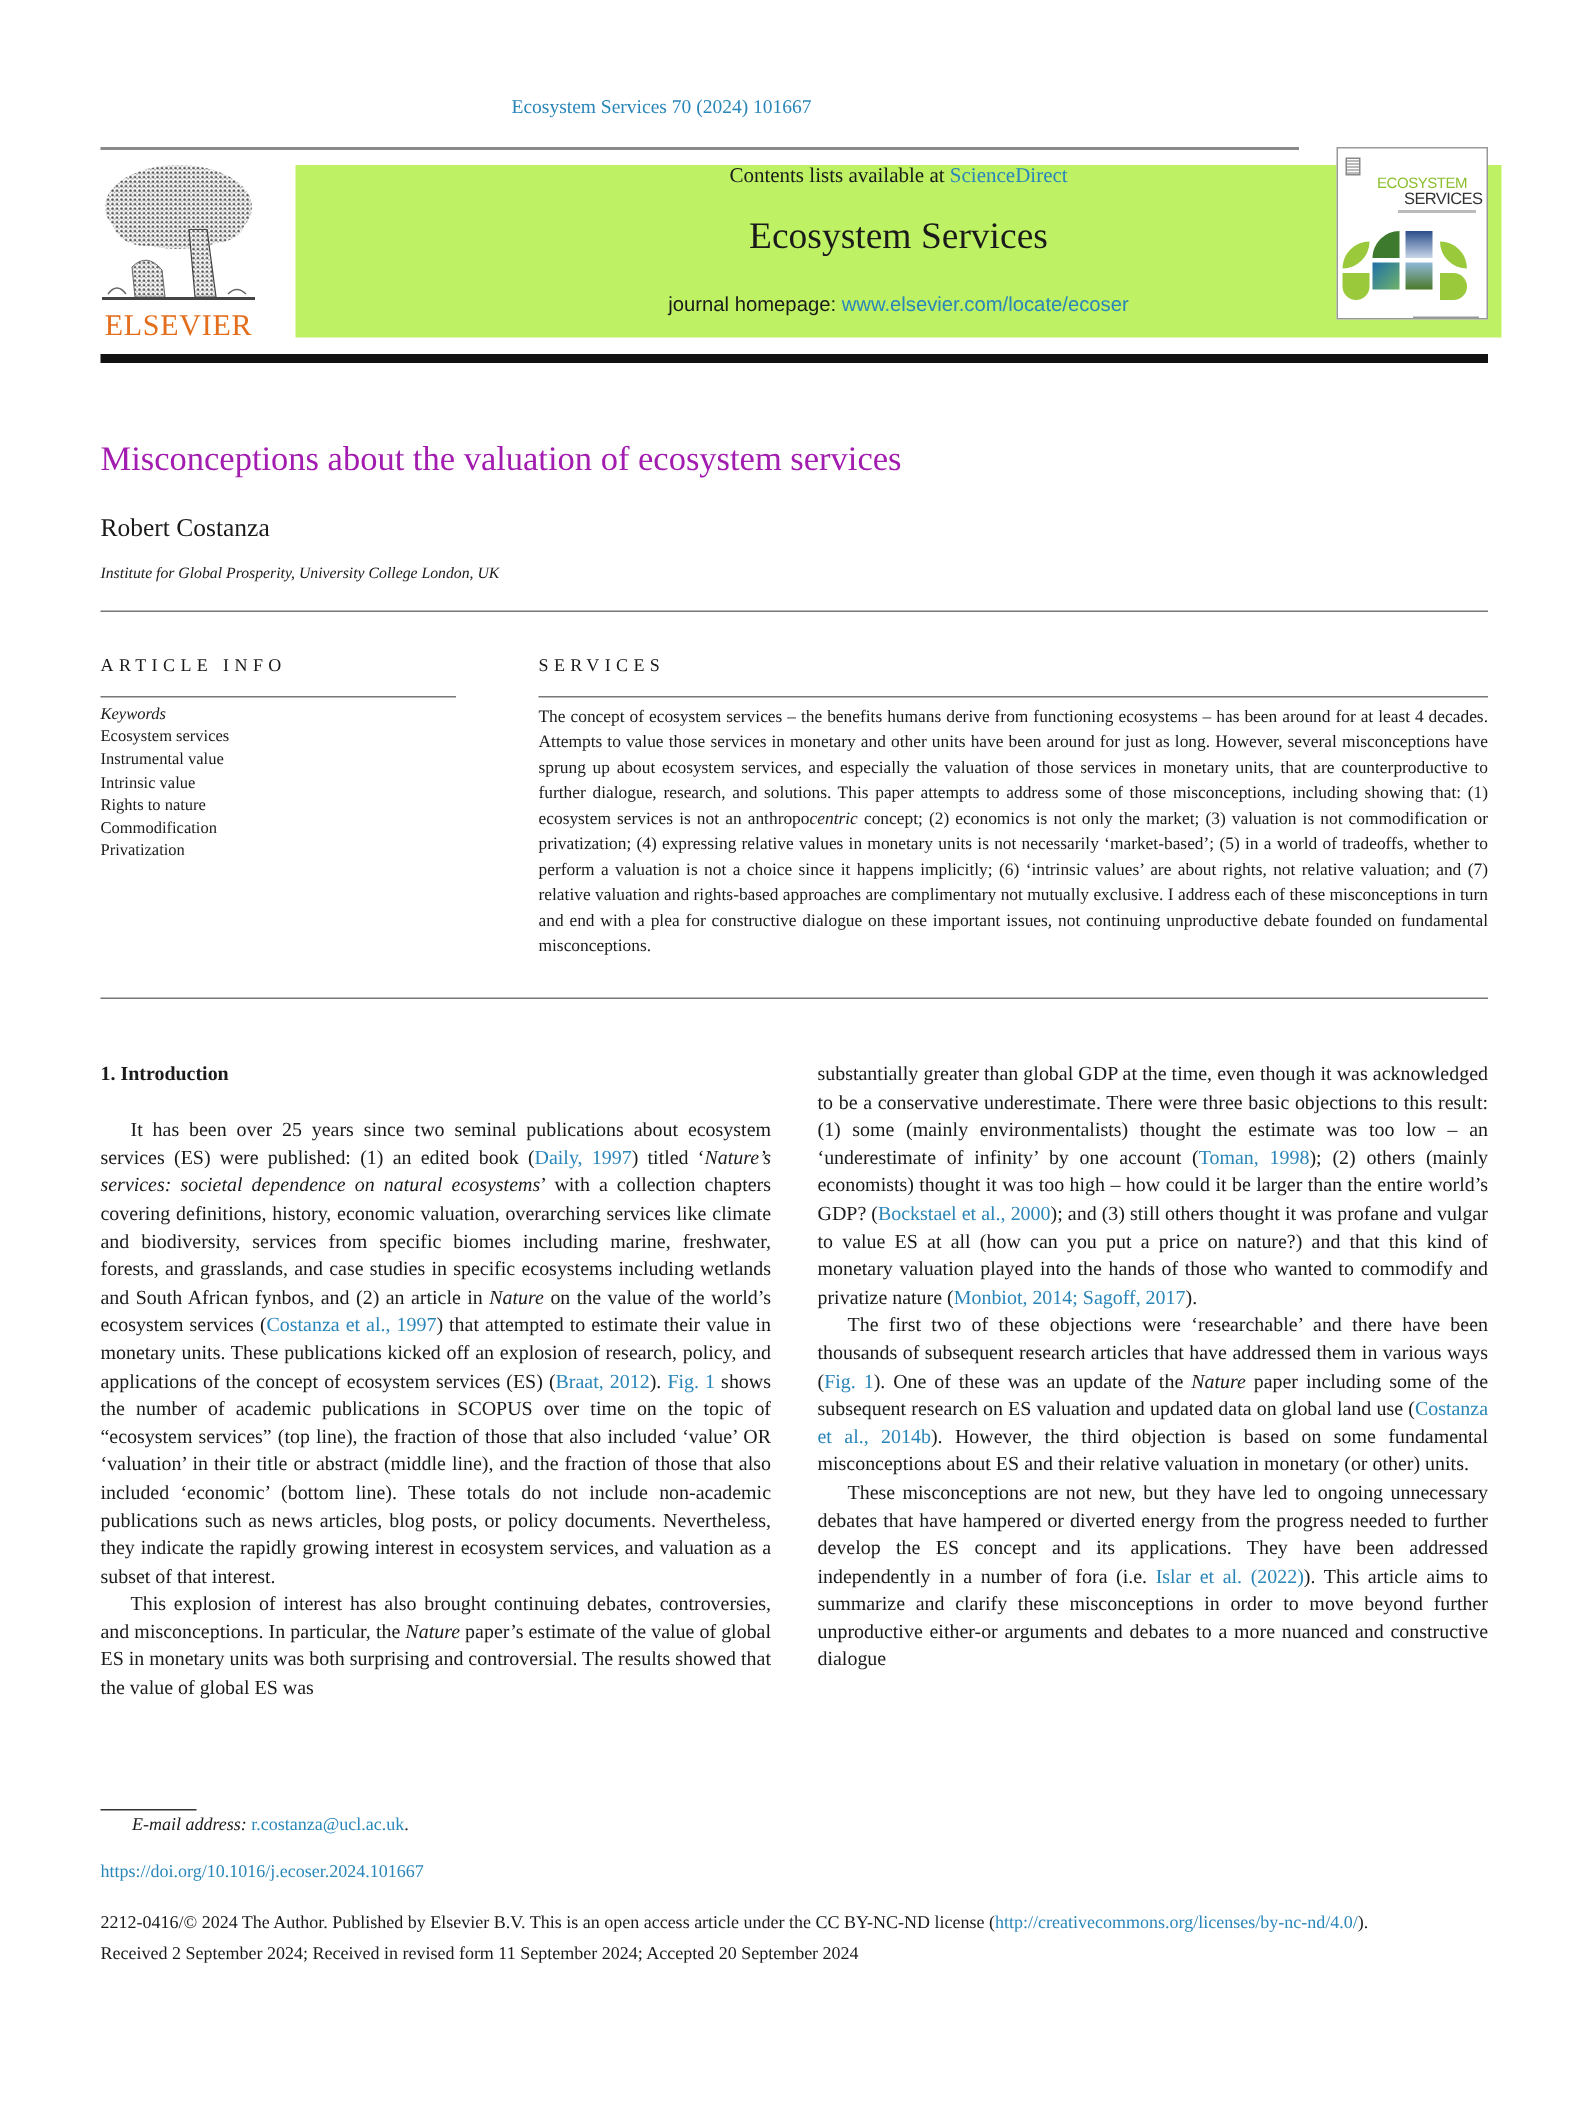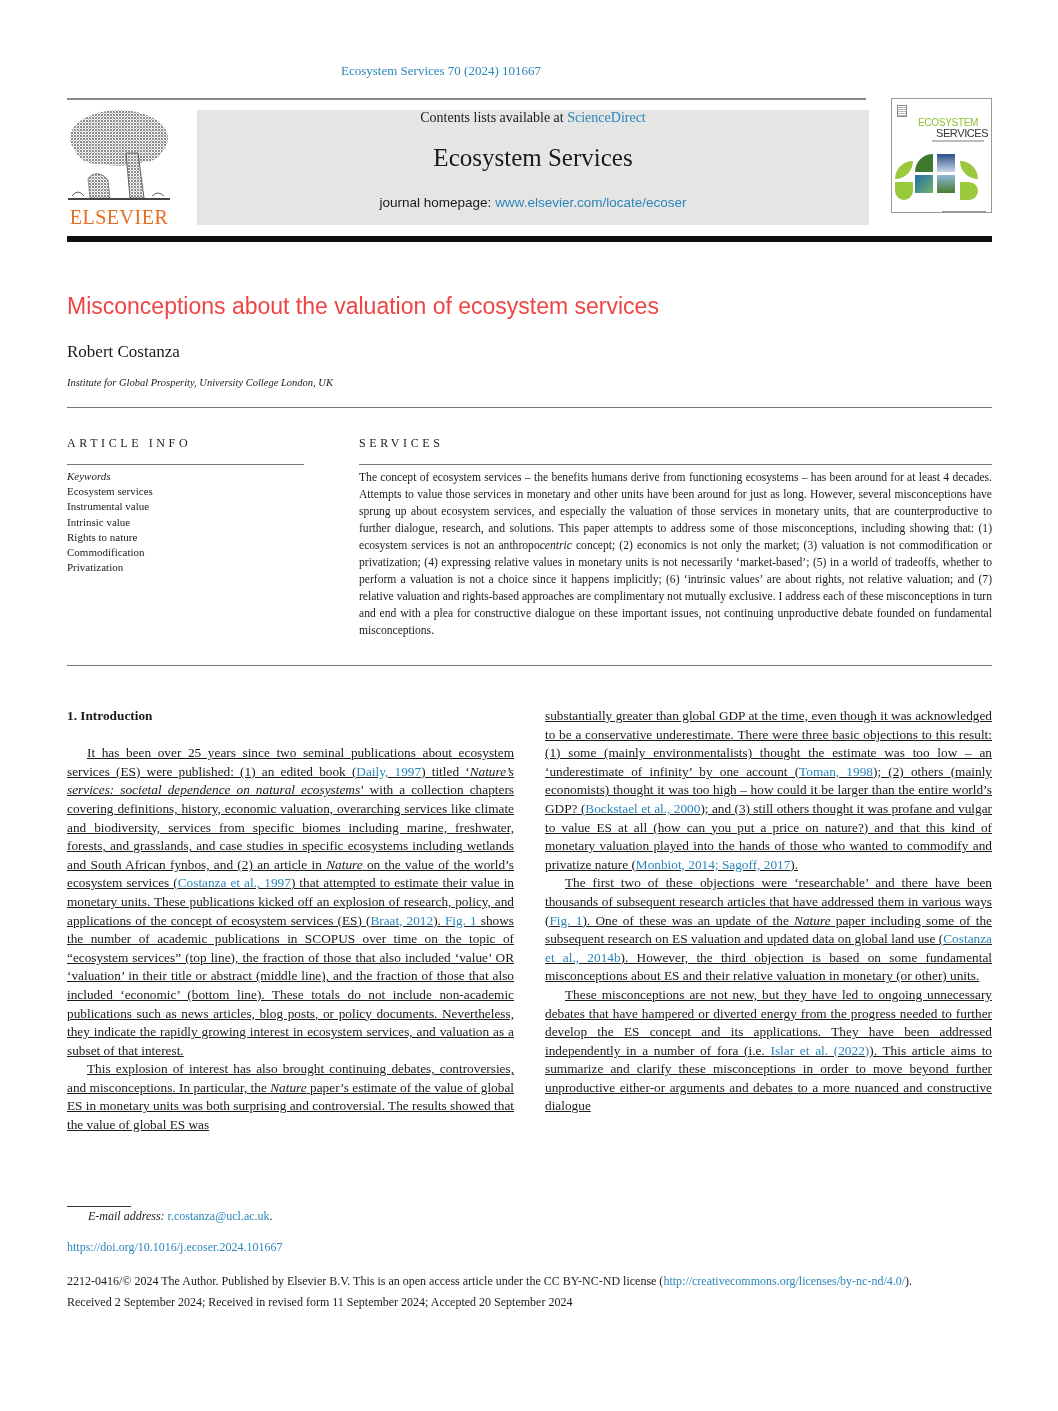--- a/index.html
+++ b/index.html
@@ -8,58 +8,58 @@
   a, .link { color: #2a86b9; text-decoration: none; }
 
   .journal-ref { position: absolute; top: 63px; left: 0; width: 882px; text-align: center; font-family: "Liberation Serif", serif; font-size: 13px; color: #2a86b9; }
 
   .top-rule { position: absolute; left: 67px; top: 98px; width: 799px; height: 2px; background: #8a8a8a; }
 
   .publisher-logo { position: absolute; left: 66px; top: 108px; width: 106px; height: 120px; }
   .tree { position: absolute; left: 2px; top: 0; width: 102px; height: 96px; }
   .elsevier-wordmark { position: absolute; left: 0; top: 98px; width: 106px; text-align: center; font-family: "Liberation Serif", serif; font-size: 20px; color: #e36f1e; letter-spacing: 0.5px; }
 
-  .masthead { position: absolute; left: 197px; top: 110px; width: 672px; height: 115px; background: #e5e5e5; text-align: center; }
+  .masthead { position: absolute; left: 197px; top: 110px; width: 804px; height: 115px; background: #bef264; text-align: center; }
   .contents-line { margin-top: 0px; font-family: "Liberation Serif", serif; font-size: 14px; color: #1a1a1a; line-height: 16px; padding-top: 0; }
   .journal-name { font-family: "Liberation Serif", serif; font-size: 25px; color: #1a1a1a; margin-top: 17px; line-height: 30px; }
   .homepage-line { font-family: "Liberation Sans", sans-serif; font-size: 13.5px; color: #1a1a1a; margin-top: 22px; }
 
   .cover { position: absolute; left: 891px; top: 98px; width: 101px; height: 115px; border: 1px solid #999; background: #fff; overflow: hidden; }
   .cover .small-logo { position: absolute; left: 5px; top: 6px; width: 10px; height: 12px; border: 1px solid #888; background: repeating-linear-gradient(0deg, #bbb 0 1px, #fff 1px 2px); }
   .cover .c-title1 { position: absolute; left: 26px; top: 18px; font-family: "Liberation Sans", sans-serif; font-size: 10px; color: #8cbf2f; letter-spacing: -0.3px; }
   .cover .c-title2 { position: absolute; left: 44px; top: 28px; font-family: "Liberation Sans", sans-serif; font-size: 11px; font-weight: normal; color: #333; letter-spacing: -0.4px; }
   .cover .c-sub { position: absolute; left: 40px; top: 41px; width: 52px; height: 2px; background: #bbb; }
   .cover .tile { position: absolute; width: 18px; height: 18px; }
   .cover .foot { position: absolute; left: 50px; top: 112px; width: 44px; height: 1.5px; background: #999; }
   .cover .foot2 { position: absolute; left: 40px; top: 116px; width: 54px; height: 1.5px; background: #aaa; }
 
   .thick-rule { position: absolute; left: 67px; top: 236px; width: 925px; height: 6px; background: #111; }
 
-  .article-title { position: absolute; left: 67px; top: 293px; font-family: Liberation Sans, sans-serif; font-size: 23px; color: #ef4444; }
+  .article-title { position: absolute; left: 67px; top: 293px; font-family: Liberation Serif, serif; font-size: 23px; color: #a21caf; }
   .author { position: absolute; left: 67px; top: 342px; font-family: "Liberation Serif", serif; font-size: 17px; color: #1a1a1a; }
   .affiliation { position: absolute; left: 67px; top: 377px; font-family: "Liberation Serif", serif; font-style: italic; font-size: 10.5px; color: #1a1a1a; }
 
   .rule-mid { position: absolute; left: 67px; top: 407px; width: 925px; height: 1px; background: #777; }
 
   .section-cap { position: absolute; font-family: "Liberation Serif", serif; font-size: 12px; letter-spacing: 3.6px; color: #1a1a1a; }
   .info-rule { position: absolute; left: 67px; top: 464px; width: 237px; height: 1px; background: #777; }
   .abs-rule { position: absolute; left: 359px; top: 464px; width: 633px; height: 1px; background: #777; }
 
   .keywords { position: absolute; left: 67px; top: 469px; font-family: "Liberation Serif", serif; font-size: 11px; line-height: 15.2px; color: #1a1a1a; }
   .keywords .kw-label { font-style: italic; }
 
   .abstract-text { position: absolute; left: 359px; top: 469px; width: 633px; font-family: "Liberation Serif", serif; font-size: 11.6px; line-height: 17px; text-align: justify; color: #1a1a1a; hyphens: manual; }
 
   .rule-bottom { position: absolute; left: 67px; top: 665px; width: 925px; height: 1px; background: #777; }
 
   .col { position: absolute; top: 707px; width: 447px; font-family: "Liberation Serif", serif; font-size: 13.3px; line-height: 18.6px; text-align: justify; color: #1a1a1a; }
   .col-left { left: 67px; }
   .col-right { left: 545px; }
   .sec-heading { font-family: "Liberation Serif", serif; font-weight: bold; font-size: 13.3px; margin-bottom: 18.6px; }
-  .para { text-indent: 20px; text-decoration: underline; }
+  .para { text-indent: 20px; }
   .para.noindent { text-indent: 0; }
   em { font-style: italic; }
 
   .fn-rule { position: absolute; left: 67px; top: 1206px; width: 64px; height: 1px; background: #333; }
   .footnote { position: absolute; left: 88px; top: 1209px; font-family: "Liberation Serif", serif; font-size: 12px; color: #1a1a1a; }
   .footnote .lab { font-style: italic; }
 
   .doi { position: absolute; left: 67px; top: 1240px; font-family: "Liberation Serif", serif; font-size: 12px; }
   .dates { position: absolute; left: 67px; top: 1295px; font-family: "Liberation Serif", serif; font-size: 12px; color: #1a1a1a; }
   .license { position: absolute; left: 67px; top: 1273px; width: 925px; font-family: "Liberation Serif", serif; font-size: 12px; line-height: 17px; color: #1a1a1a; text-align: justify; }

